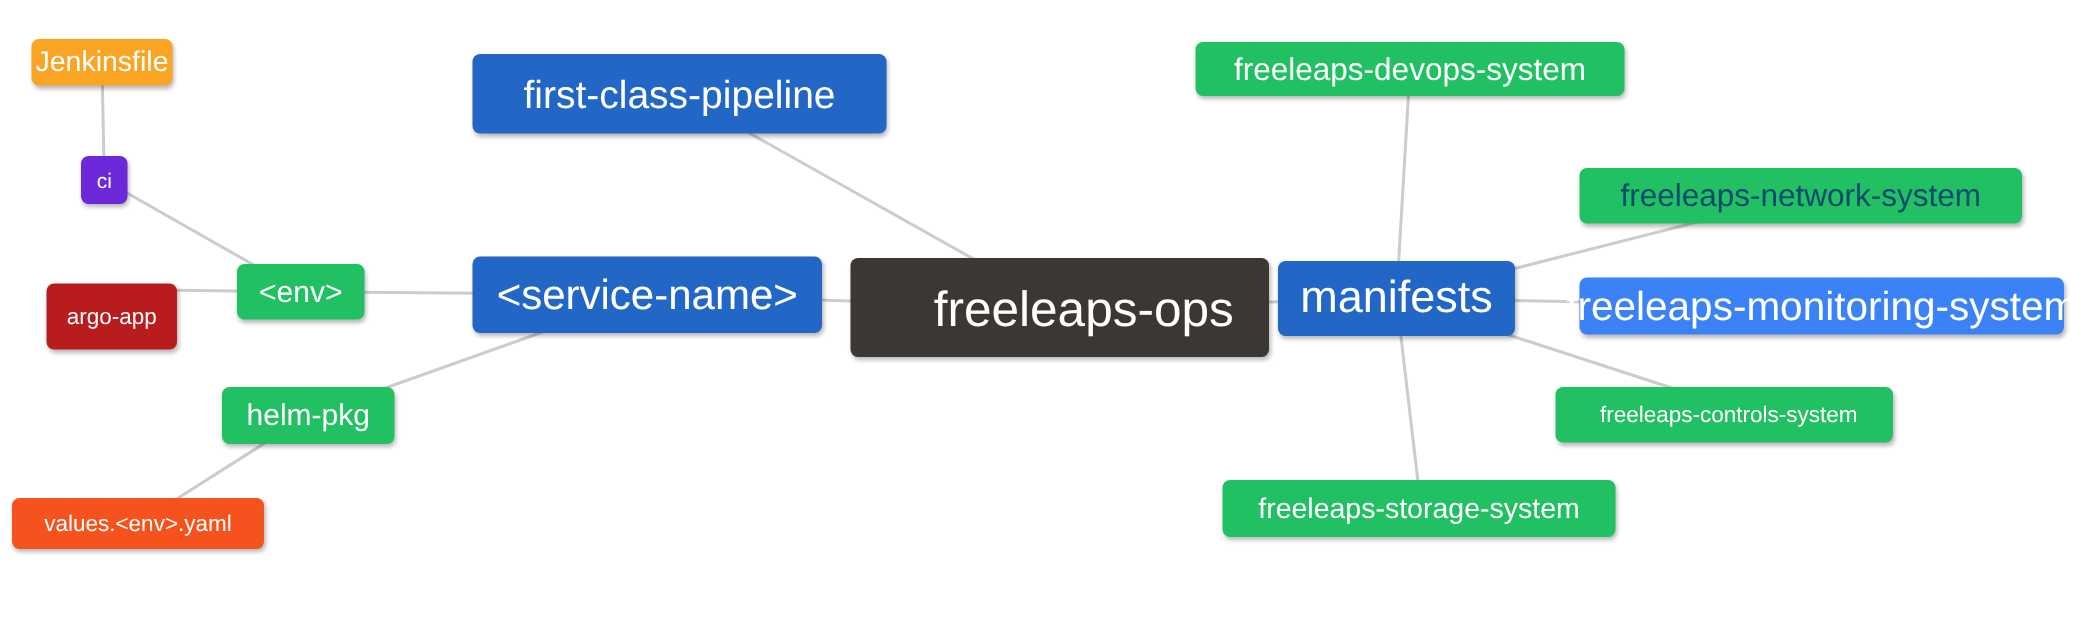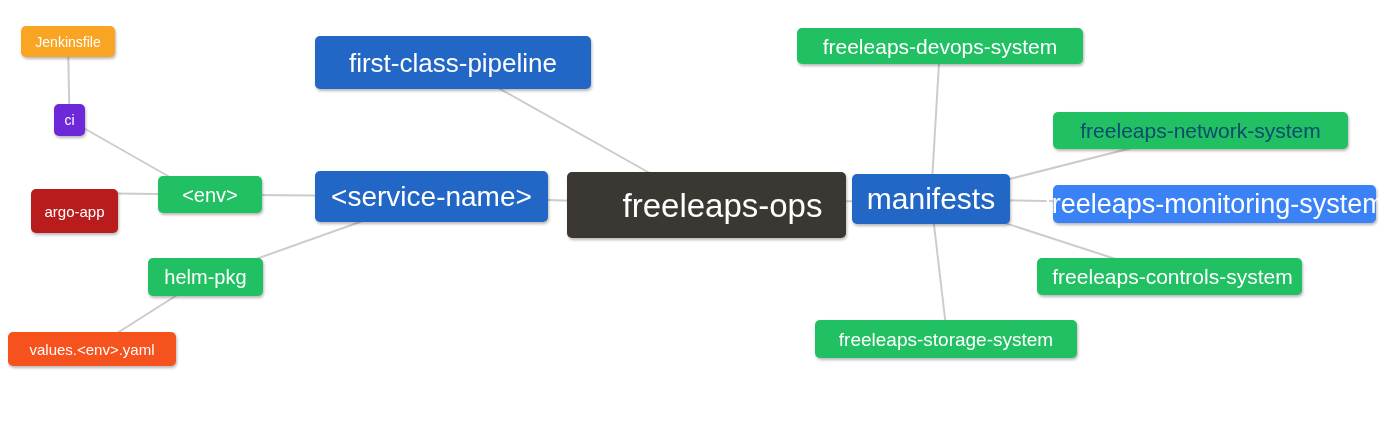--- a/index.html
+++ b/index.html
@@ -55,25 +55,25 @@
       <line x1="931" y1="199" x2="1200.5" y2="130.5" stroke="#cccccc" stroke-width="2"></line>
       <line x1="931" y1="199" x2="1214.5" y2="204" stroke="#cccccc" stroke-width="2"></line>
       <line x1="931" y1="199" x2="1169.5" y2="276.5" stroke="#cccccc" stroke-width="2"></line>
       <line x1="931" y1="199" x2="946" y2="327" stroke="#cccccc" stroke-width="2"></line>
     </svg>
   <div id="node-layer">
       <div class="node" style="left: 567px; top: 172px; width: 279px; height: 66px; font-size: 33px; background: rgb(59, 55, 51); color: rgb(255, 255, 255); padding-left: 36px;">freeleaps-ops</div>
       <div class="node" style="left: 315px; top: 36px; width: 276px; height: 53px; font-size: 26px; background: rgb(34, 103, 197); color: rgb(255, 255, 255);">first-class-pipeline</div>
       <div class="node" style="left: 315px; top: 171px; width: 233px; height: 51px; font-size: 28px; background: rgb(34, 103, 197); color: rgb(255, 255, 255);">&lt;service-name&gt;</div>
       <div class="node" style="left: 852px; top: 174px; width: 158px; height: 50px; font-size: 30px; background: rgb(34, 103, 197); color: rgb(255, 255, 255);">manifests</div>
-      <div class="node" style="left: 158px; top: 176px; width: 104px; height: 37px; font-size: 20px; background: rgb(33, 192, 99); color: rgb(255, 255, 255);">&lt;env&gt;</div>
+      <div class="node" style="left: 158px; top: 176px; width: 85px; height: 37px; font-size: 20px; background: rgb(33, 192, 99); color: rgb(255, 255, 255);">&lt;env&gt;</div>
       <div class="node" style="left: 148px; top: 258px; width: 115px; height: 38px; font-size: 20px; background: rgb(33, 192, 99); color: rgb(255, 255, 255);">helm-pkg</div>
       <div class="node" style="left: 54px; top: 104px; width: 31px; height: 32px; font-size: 14px; background: #6d28d9; color: rgb(255, 255, 255);">ci</div>
       <div class="node" style="left: 31px; top: 177px; width: 87px; height: 44px; font-size: 15px; background: #b91c1c; color: rgb(255, 255, 255); margin-top: 12px;">argo-app</div>
-      <div class="node" style="left: 21px; top: 26px; width: 94px; height: 31px; font-size: 14px; background: rgb(250, 164, 35); color: rgb(255, 255, 255); text-align: right;">Jenkinsfile</div>
+      <div class="node" style="left: 21px; top: 26px; width: 94px; height: 31px; font-size: 19px; background: rgb(250, 164, 35); color: rgb(255, 255, 255); text-align: right;">Jenkinsfile</div>
       <div class="node" style="left: 8px; top: 332px; width: 168px; height: 34px; font-size: 15px; background: rgb(245, 82, 29); color: rgb(255, 255, 255);">values.&lt;env&gt;.yaml</div>
       <div class="node" style="left: 797px; top: 28px; width: 286px; height: 36px; font-size: 21px; background: rgb(33, 192, 99); color: rgb(255, 255, 255);">freeleaps-devops-system</div>
       <div class="node" style="left: 1053px; top: 112px; width: 295px; height: 37px; font-size: 21px; background: rgb(33, 192, 99); color: #0c4a6e;">freeleaps-network-system</div>
       <div class="node" style="left: 1053px; top: 185px; width: 323px; height: 38px; font-size: 27px; background: #3b82f6; color: rgb(255, 255, 255);">freeleaps-monitoring-system</div>
-      <div class="node" style="left: 1037px; top: 258px; width: 265px; height: 37px; font-size: 21px; background: rgb(33, 192, 99); color: rgb(255, 255, 255); padding-left: 10px;">freeleaps-controls-system</div>
+      <div class="node" style="left: 1037px; top: 258px; width: 225px; height: 37px; font-size: 15px; background: rgb(33, 192, 99); color: rgb(255, 255, 255); padding-left: 10px;">freeleaps-controls-system</div>
       <div class="node" style="left: 815px; top: 320px; width: 262px; height: 38px; font-size: 19px; background: rgb(33, 192, 99); color: rgb(255, 255, 255);">freeleaps-storage-system</div>
     </div>
 </div>
 
 </body></html>

